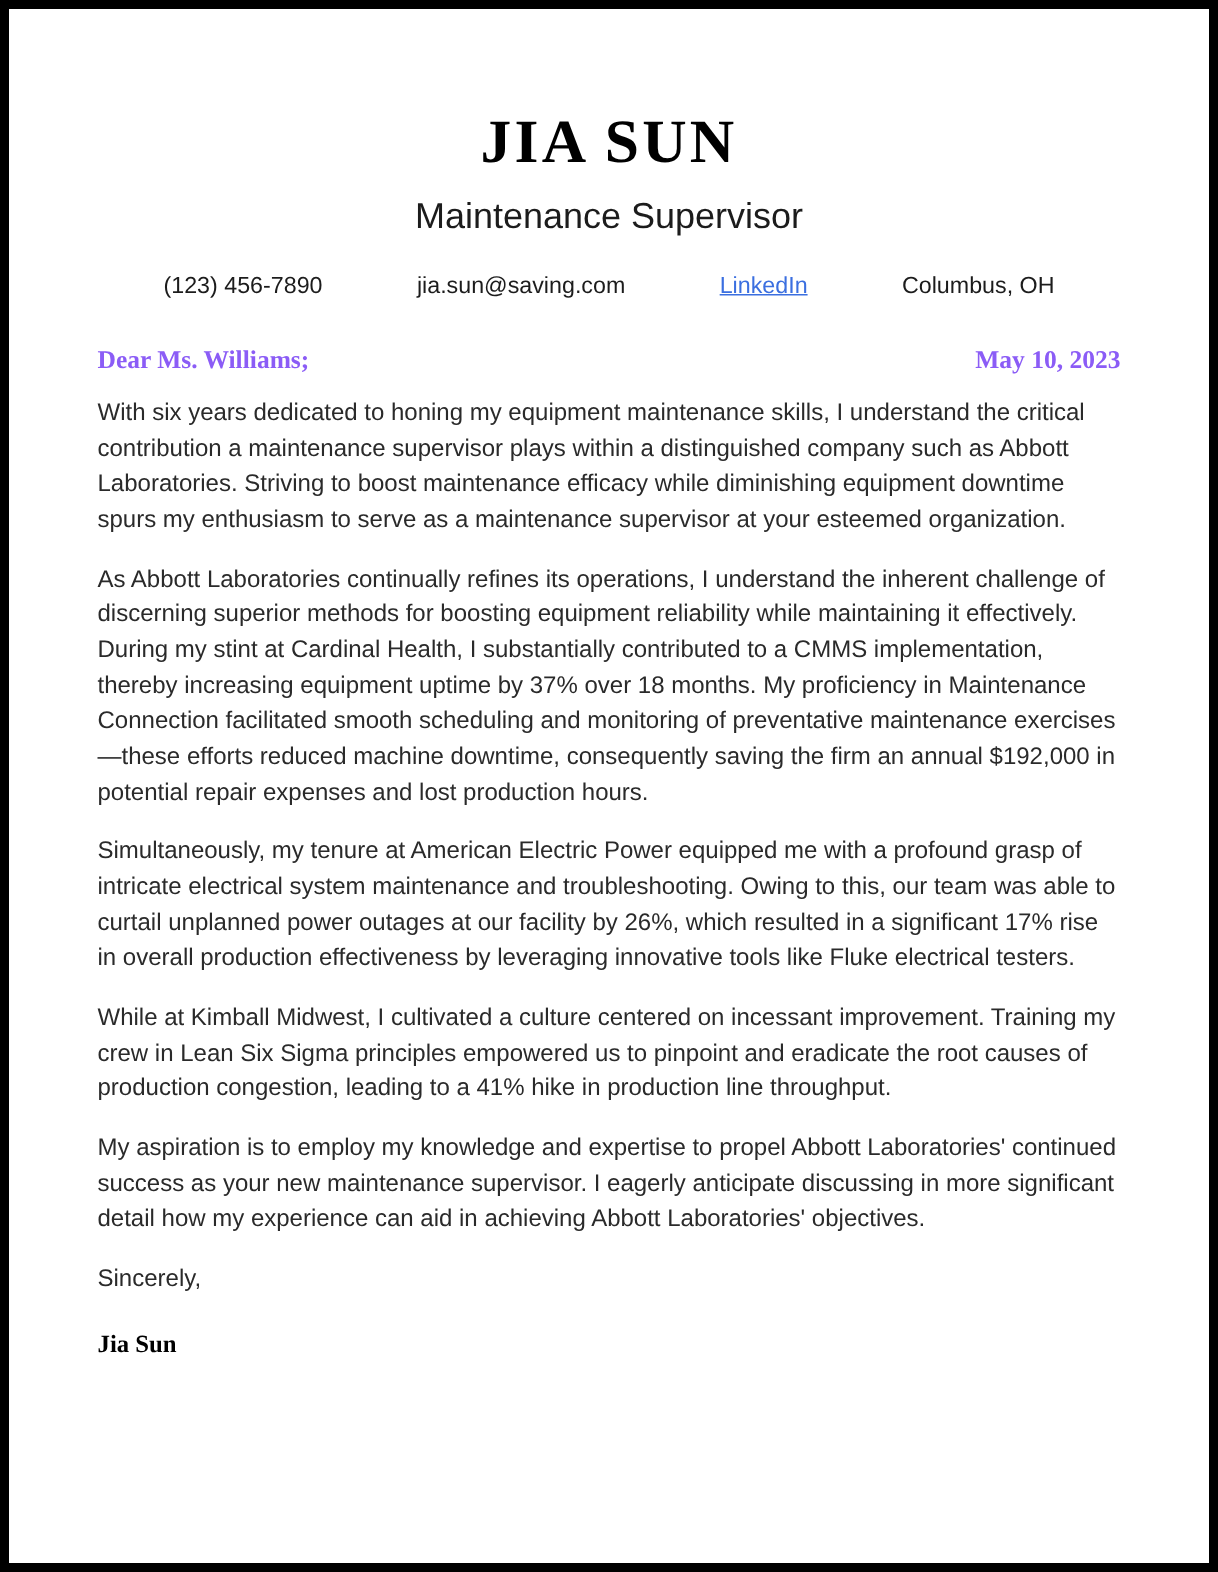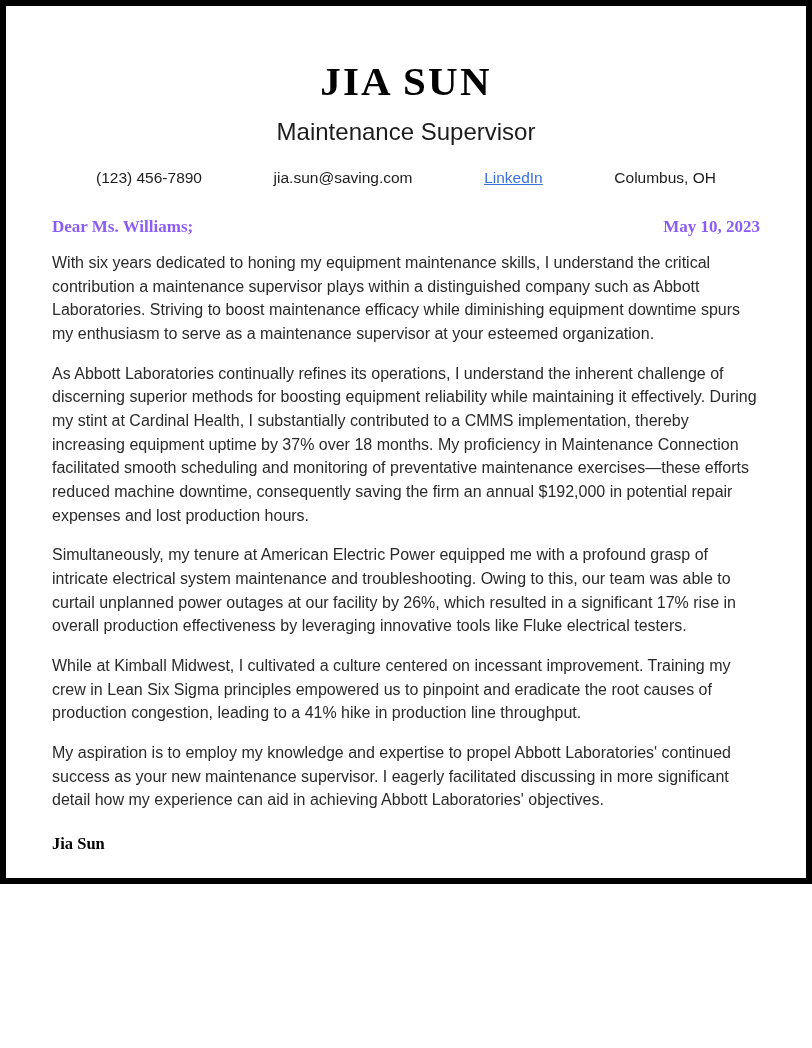--- a/index.html
+++ b/index.html
@@ -10,24 +10,24 @@
   body {
     width: 812px;
     height: 1048px;
     font-family: "Liberation Sans", sans-serif;
     -webkit-font-smoothing: antialiased;
   }
 
   .page {
     box-sizing: border-box;
     width: 812px;
-    height: 884px;
+    height: 1048px;
     border: 6px solid #000000;
     background: #ffffff;
-    padding: 4px;
+    padding: 17px;
     position: relative;
     overflow: hidden;
   }
 
   .inner {
     box-sizing: border-box;
     padding: 36px 42px 0 42px;
   }
 
   
@@ -162,19 +162,20 @@
     <div class="salutation-row">
       <span class="salutation">Dear Ms. Williams;</span>
       <span class="letter-date">May 10, 2023</span>
     </div>
 
     <div class="body-copy">
       <p>With six years dedicated to honing my equipment maintenance skills, I understand the critical contribution a maintenance supervisor plays within a distinguished company such as Abbott Laboratories. Striving to boost maintenance efficacy while diminishing equipment downtime spurs my enthusiasm to serve as a maintenance supervisor at your esteemed organization.</p>
       <p>As Abbott Laboratories continually refines its operations, I understand the inherent challenge of discerning superior methods for boosting equipment reliability while maintaining it effectively. During my stint at Cardinal Health, I substantially contributed to a CMMS implementation, thereby increasing equipment uptime by 37% over 18 months. My proficiency in Maintenance Connection facilitated smooth scheduling and monitoring of preventative maintenance exercises—these efforts reduced machine downtime, consequently saving the firm an annual $192,000 in potential repair expenses and lost production hours.</p>
       <p>Simultaneously, my tenure at American Electric Power equipped me with a profound grasp of intricate electrical system maintenance and troubleshooting. Owing to this, our team was able to curtail unplanned power outages at our facility by 26%, which resulted in a significant 17% rise in overall production effectiveness by leveraging innovative tools like Fluke electrical testers.</p>
       <p>While at Kimball Midwest, I cultivated a culture centered on incessant improvement. Training my crew in Lean Six Sigma principles empowered us to pinpoint and eradicate the root causes of production congestion, leading to a 41% hike in production line throughput.</p>
-      <p>My aspiration is to employ my knowledge and expertise to propel Abbott Laboratories' continued success as your new maintenance supervisor. I eagerly facilitated discussing in more significant detail how my experience can aid in achieving Abbott Laboratories' objectives.</p>
+      <p>My aspiration is to employ my knowledge and expertise to propel Abbott Laboratories' continued success as your new maintenance supervisor. I eagerly anticipate discussing in more significant detail how my experience can aid in achieving Abbott Laboratories' objectives.</p>
     </div>
 
+    <div class="closing">Sincerely,</div>
     <div class="signature">Jia Sun</div>
 
   </div>
 </div>
 
 </body></html>

